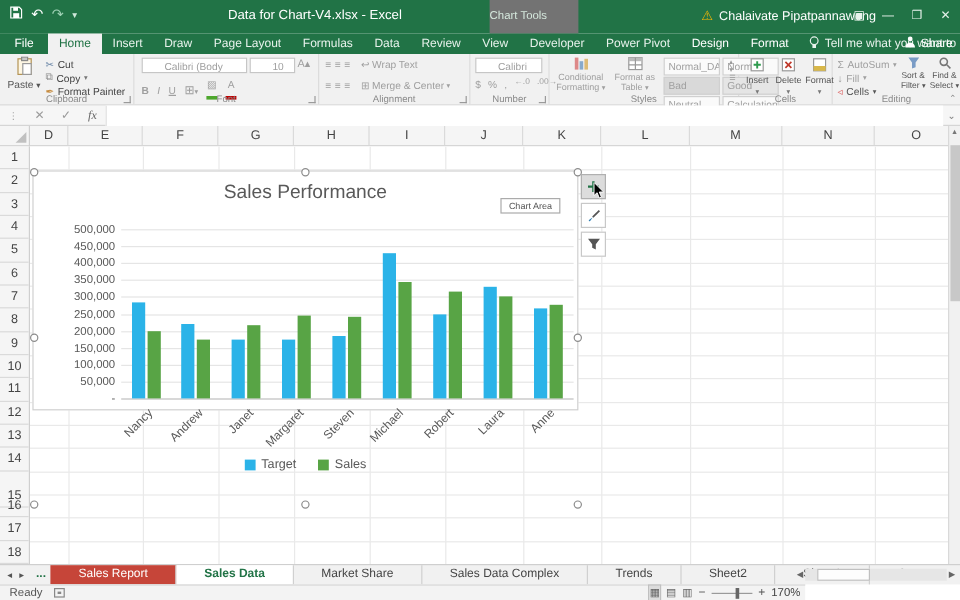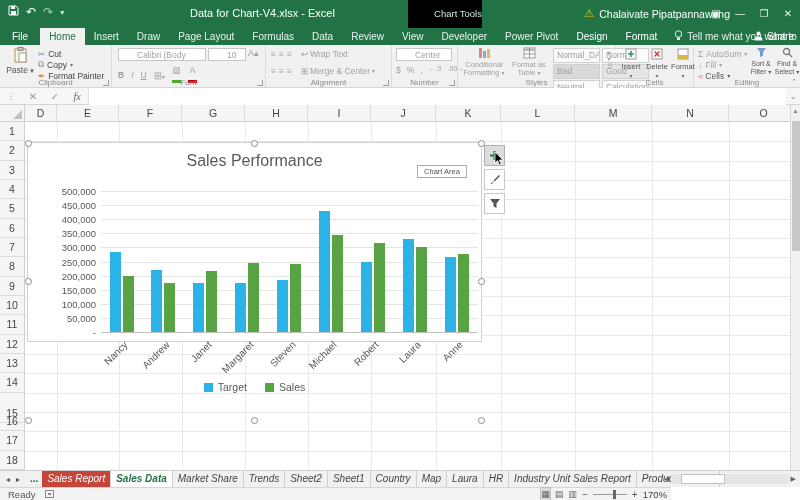--- a/index.html
+++ b/index.html
@@ -6,21 +6,21 @@
   html,body { width:800px; height:500px; overflow:hidden; }
   body { font-family:"Liberation Sans", sans-serif; }
   #app { position:relative; width:800px; height:500px; background:#fff; overflow:hidden; }
 
   
   .titlebar { position:absolute; left:0; top:0; width:800px; height:28px; background:#217346; color:#fff; }
   .qat { position:absolute; left:8px; top:5px; display:flex; gap:7px; align-items:center; font-size:12px; color:#fff; }
   .qat .dim { color:#9fd1b5; }
   .qat .caret { font-size:8px; color:#cfe8da; }
   .doc-title { position:absolute; left:190px; top:7px; font-size:11px; color:#fff; }
-  .ctx-head { position:absolute; left:408px; top:0; width:74px; height:28px; background:#000000; color:#d5e8dd; font-size:9.5px; text-align:right; line-height:28px; }
+  .ctx-head { position:absolute; left:408px; top:0; width:74px; height:28px; background:#737373; color:#d5e8dd; font-size:9.5px; text-align:left; line-height:28px; }
   .user-area { position:absolute; right:70px; top:7px; display:flex; gap:5px; align-items:center; font-size:10.5px; }
   .warn { color:#ffb900; font-size:11px; }
   .winbtns { position:absolute; right:0; top:0; display:flex; height:28px; }
   .winbtn { width:24px; height:28px; text-align:center; line-height:28px; font-size:10px; color:#e8f2ec; }
 
   
   .tabrow { position:absolute; left:0; top:28px; width:800px; height:17px; background:#217346; display:flex; align-items:stretch; }
   .rtab { padding:0 9px; font-size:10px; line-height:17px; color:#e8f2ec; white-space:nowrap; }
   .rtab.file { background:#217346; color:#fff; padding:0 12px; }
   .rtab.active { background:#f1f1f1; color:#217346; }
@@ -84,21 +84,21 @@
   .handle { position:absolute; width:7px; height:7px; border:1px solid #8c8c8c; border-radius:50%; background:#fff; z-index:6; }
 
   .chart-btns { position:absolute; left:459px; top:23px; z-index:7; }
   .cbtn { width:21px; height:21px; background:#fff; border:1px solid #c8c8c8; margin-bottom:3px; display:flex; align-items:center; justify-content:center; }
   .cbtn.hover { background:#dcdcdc; border-color:#b0b0b0; }
   .cursor { position:absolute; left:10px; top:7px; z-index:8; }
 
   
   .sheetbar { position:absolute; left:0; top:470px; width:800px; height:17px; background:#f1f1f1; border-top:1px solid #cfcfcf; display:flex; align-items:stretch; font-size:10px; }
   .nav { display:flex; align-items:center; gap:6px; padding:0 6px; color:#555; font-size:8px; }
-  .stab { padding:0 5px; line-height:16px; color:#444; border-right:1px solid #d0d0d0; white-space:nowrap;font-style:italic; }
+  .stab { padding:0 23px; line-height:16px; color:#444; border-right:1px solid #d0d0d0; white-space:nowrap; }
   .stab.red { background:#c64539; color:#fff; }
   .stab.active { background:#fff; color:#217346; font-weight:bold; }
   .more-sheets { color:#217346; font-weight:bold; padding:0 4px; line-height:16px; }
   .hscroll { position:absolute; right:4px; top:2px; width:132px; height:12px; display:flex; align-items:center; gap:2px; }
   .hs-arr { font-size:7px; color:#666; }
   .hs-track { position:relative; flex:1; height:10px; background:#e6e6e6; }
   .hs-thumb { position:absolute; left:10px; top:0; width:44px; height:10px; background:#fdfdfd; border:1px solid #c0c0c0; }
 
   
   .statusbar { position:absolute; left:0; top:487px; width:671px; height:13px; background:#f3f3f3; border-top:1px solid #d6d6d6; font-size:9.5px; color:#555; }
@@ -243,21 +243,21 @@
               <span>Merge &amp; Center</span>
               <span style="font-size:6px;">▾</span>
             </span>
           </div>
       </div>
       <div class="rlabel">Alignment</div>
       <div class="launcher"></div>
     </div>
 
     <div class="rgroup" style="left:392px;width:66px;">
-      <div class="selbox" style="position:absolute;left:4px;top:3px;width:56px;"><span>Center</span> <span style="float:right;font-size:6px;">▾</span></div>
+      <div class="selbox" style="position:absolute;left:4px;top:3px;width:56px;"><span>Calibri</span> <span style="float:right;font-size:6px;">▾</span></div>
       <div style="position:absolute;left:4px;top:20px;display:flex;gap:6px;" class="dis">
         <span>$</span>
         <span>%</span>
         <span>,</span>
         <span style="font-size:7px;">←.0</span>
         <span style="font-size:7px;">.00→</span>
       </div>
       <div class="rlabel">Number</div>
       <div class="launcher"></div>
     </div>
@@ -545,20 +545,21 @@
   <div class="sheetbar">
     <div class="nav">
       <span>◂</span>
       <span>▸</span>
     </div>
     <span class="more-sheets">...</span>
     <span id="sheettabs" style="display:flex;">
         <div class="stab red">Sales Report</div>
         <div class="stab active">Sales Data</div>
         <div class="stab">Market Share</div>
+        <div class="stab">Sales Data Complex</div>
         <div class="stab">Trends</div>
         <div class="stab">Sheet2</div>
         <div class="stab">Sheet1</div>
         <div class="stab">Country</div>
         <div class="stab">Map</div>
         <div class="stab">Laura</div>
         <div class="stab">HR</div>
         <div class="stab">Industry Unit Sales Report</div>
         <div class="stab">Production Data</div>
       </span>

